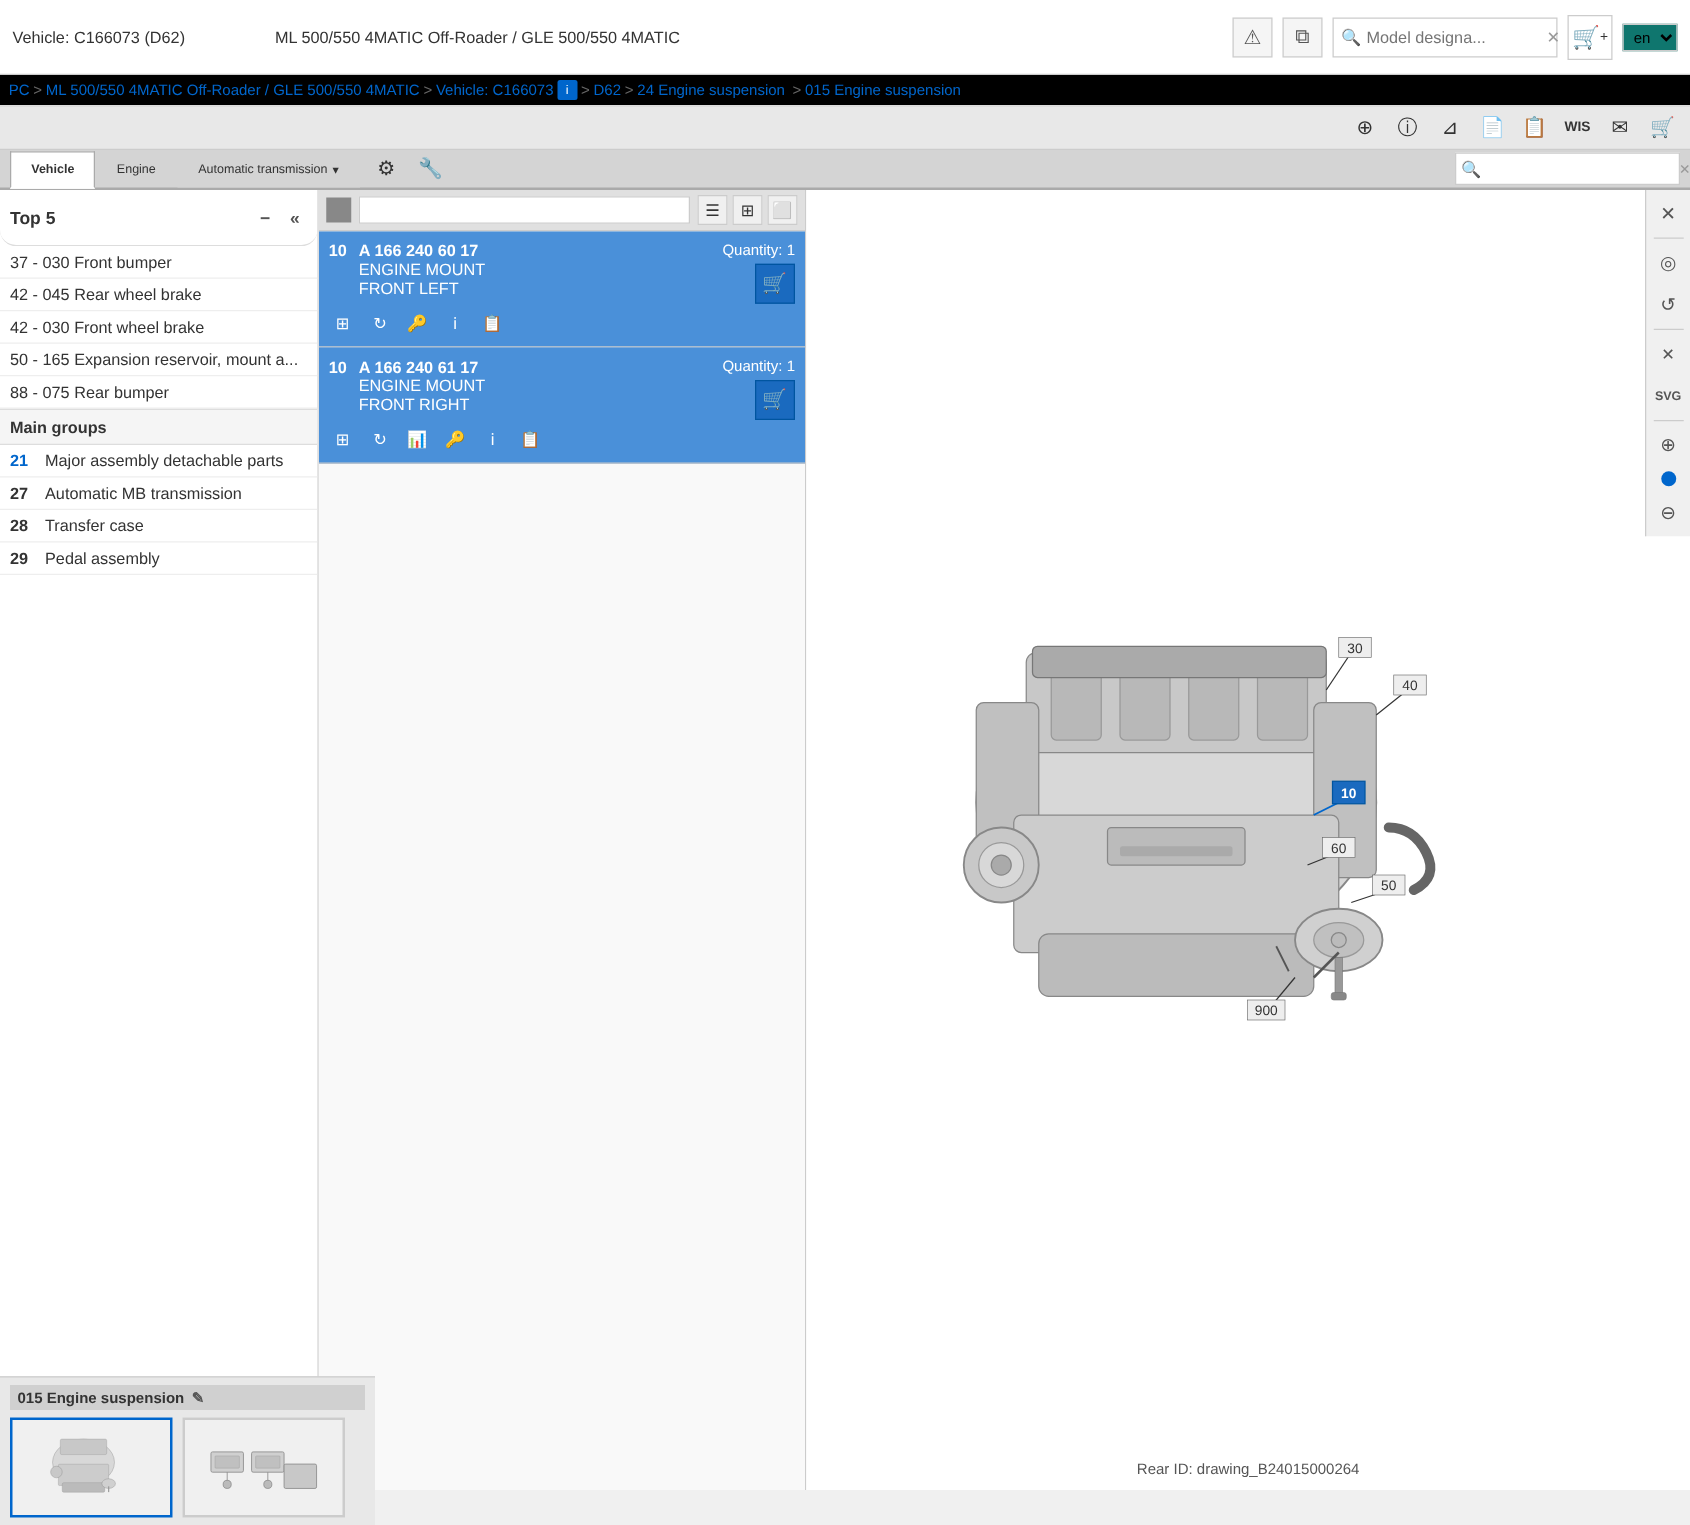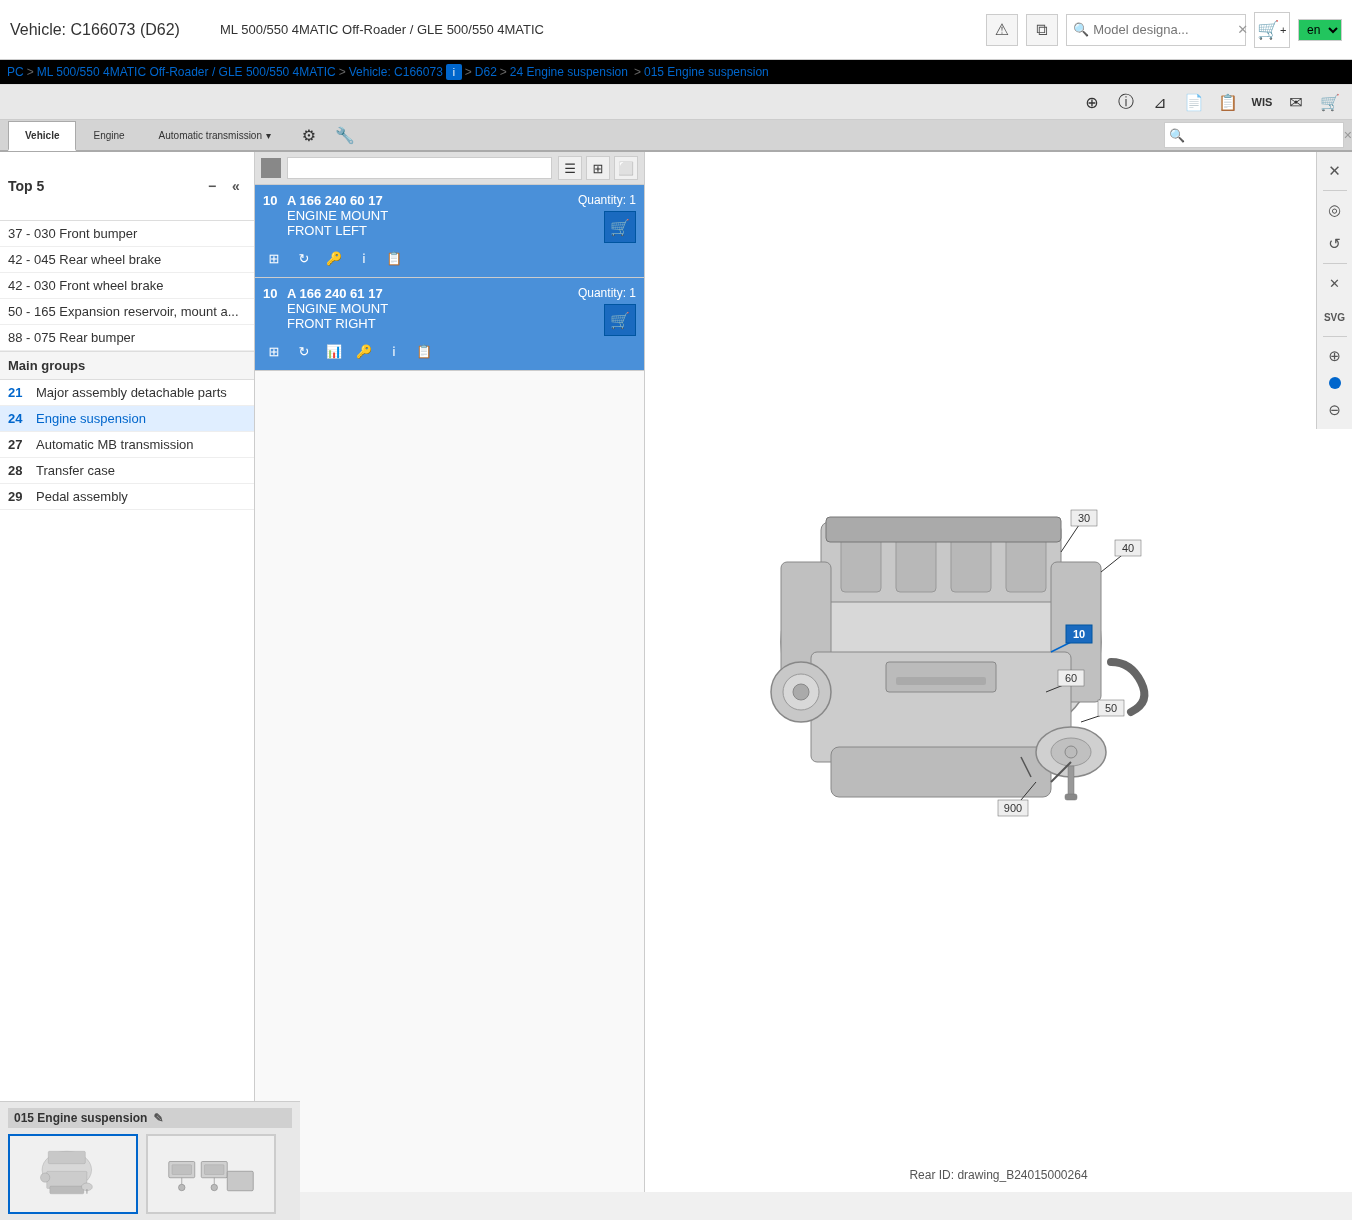--- a/index.html
+++ b/index.html
@@ -8,21 +8,21 @@
     
     .top-bar {
       display: flex;
       align-items: center;
       background: #fff;
       border-bottom: 1px solid #ccc;
       padding: 6px 10px;
       height: 60px;
       gap: 10px;
     }
-    .vehicle-info { flex: 0 0 200px; font-size: 16px; }
+    .vehicle-info { flex: 0 0 200px; font-size: 13px; }
     .vehicle-model { flex: 1; font-size: 13px; color: #333; }
     .top-bar-icons { display: flex; align-items: center; gap: 8px; }
     .icon-btn {
       cursor: pointer;
       display: flex;
       align-items: center;
       justify-content: center;
       width: 32px; height: 32px;
       border: 1px solid #ccc;
       background: #f5f5f5;
@@ -50,21 +50,21 @@
       width: 36px; height: 36px;
       background: #fff;
       border: 1px solid #ccc;
       cursor: pointer;
       font-size: 18px;
     }
     .lang-select {
       border: 1px solid #ccc;
       padding: 2px 4px;
       font-size: 12px;
-      background: #22c55e;
+      background: #0f766e;
     }
 
     
     .breadcrumb {
       background: #000000;
       padding: 4px 7px;
       font-size: 12px;
       color: #0066cc;
       display: flex;
       flex-wrap: wrap;
@@ -165,24 +165,25 @@
       background: #fff;
       border-right: 1px solid #ccc;
       display: flex;
       flex-direction: column;
       overflow: hidden;
     }
     .sidebar-top5-header {
       display: flex;
       align-items: center;
       justify-content: space-between;
-      padding: 24px 8px;
+      padding: 12px 8px;
       font-weight: bold;
       font-size: 14px;
       border-bottom: 1px solid #ddd;
+      border-radius: 13px;
     }
     .sidebar-top5-icons { display: flex; gap: 4px; }
     .sidebar-collapse-btn {
       cursor: pointer; font-size: 14px; color: #555;
       width: 20px; height: 20px;
       display: flex; align-items: center; justify-content: center;
     }
     .sidebar-item {
       padding: 5px 8px;
       cursor: pointer;
@@ -483,24 +484,20 @@
         <span>88 - 075 Rear bumper</span>
       </div>
 
       <div class="main-groups-header">
         <span>Main groups</span>
       </div>
 
       <div class="group-item">
         <span class="group-num">21</span>
         <span class="group-label dark">Major assembly detachable parts</span>
-      </div>
-      <div class="group-item active">
-        <span class="group-num">24</span>
-        <span class="group-label">Engine suspension</span>
       </div>
       <div class="group-item">
         <span class="group-num" style="color:#333;">27</span>
         <span class="group-label dark">Automatic MB transmission</span>
       </div>
       <div class="group-item">
         <span class="group-num" style="color:#333;">28</span>
         <span class="group-label dark">Transfer case</span>
       </div>
       <div class="group-item">

